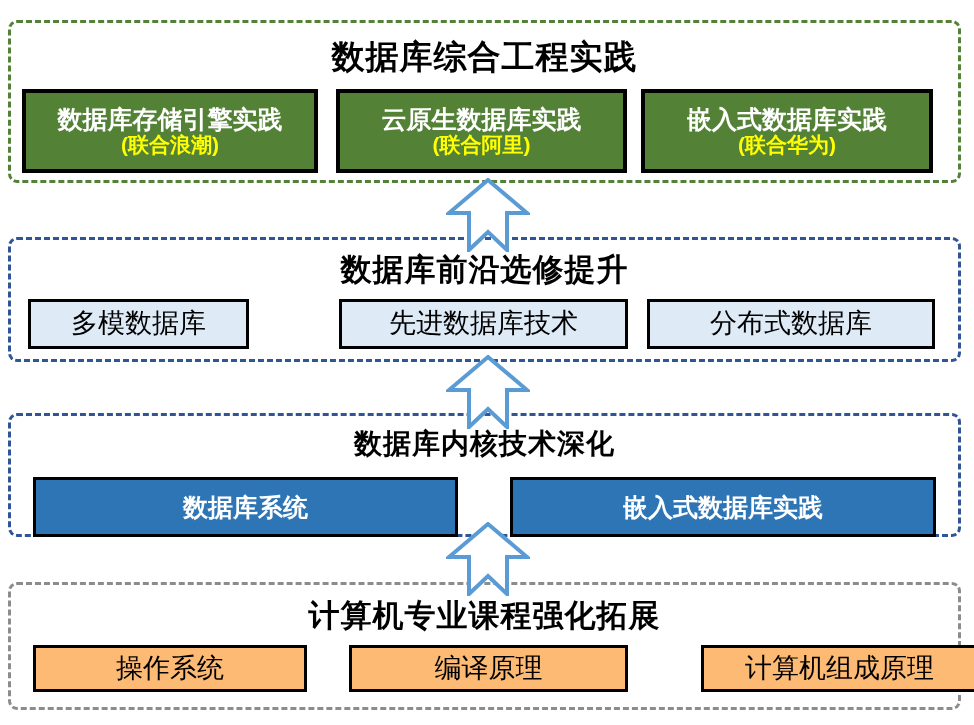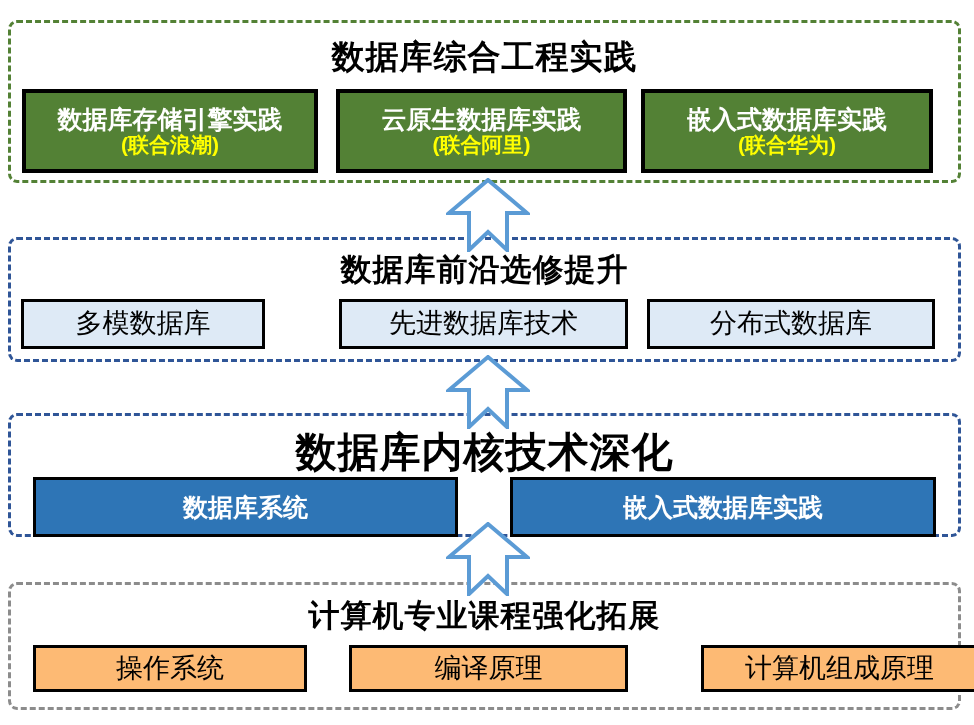--- a/index.html
+++ b/index.html
@@ -27,21 +27,21 @@
     position: absolute;
     left: 0; right: 0;
     text-align: center;
     font-weight: bold;
     color: #000000;
     letter-spacing: 1px;
     white-space: nowrap;
   }
   .tier-1 .tier-title { top: 12px; font-size: 33px; }
   .tier-2 .tier-title { top: 9px;  font-size: 31px; }
-  .tier-3 .tier-title { top: 9px;  font-size: 41px; }
+  .tier-3 .tier-title { top: 9px;  font-size: 28px; }
   .tier-4 .tier-title { top: 10px; font-size: 31px; }
   .cbox {
     position: absolute;
     display: flex;
     flex-direction: column;
     align-items: center;
     justify-content: center;
     text-align: center;
     border: 3px solid #000000;
     line-height: 1.15;
@@ -49,21 +49,21 @@
   }
   
   .tier-1 .cbox { top: 66px; height: 84px; background: #538135; border-width: 4px; }
   .t1-b1 { left: 11px;  width: 296px; }
   .t1-b2 { left: 325px; width: 291px; }
   .t1-b3 { left: 630px; width: 292px; }
   .t1-label   { color: #ffffff; font-weight: bold; font-size: 25px; }
   .t1-partner { color: #ffff00; font-weight: bold; font-size: 21px; }
   
   .tier-2 .cbox { top: 59px; height: 50px; background: #DEEAF6; }
-  .t2-b1 { left: 10px;  width: 244px; }
+  .t2-b1 { left: 17px;  width: 221px; }
   .t2-b2 { left: 328px; width: 289px; }
   .t2-b3 { left: 636px; width: 288px; }
   .tier-2 .box-label { color: #000000; font-size: 27px; font-weight: normal; }
   
   .tier-3 .cbox { top: 61px; height: 60px; background: #2E75B6; }
   .t3-b1 { left: 22px;  width: 425px; }
   .t3-b2 { left: 499px; width: 426px; }
   .tier-3 .box-label { color: #ffffff; font-size: 25px; font-weight: bold; }
   
   .tier-4 .cbox { top: 60px; height: 47px; background: #fdba74; }

